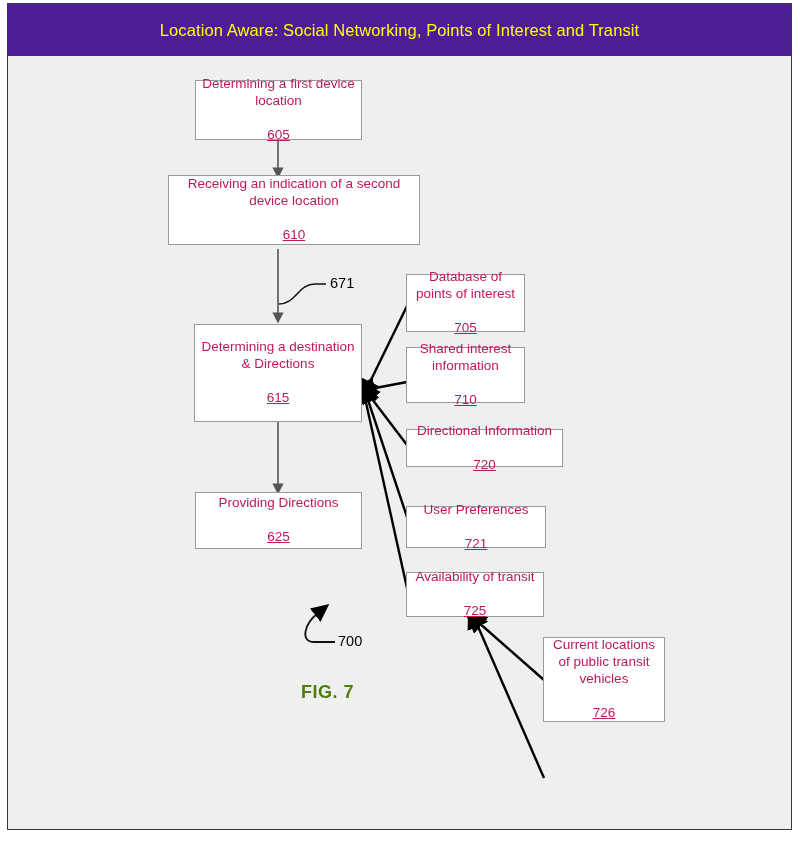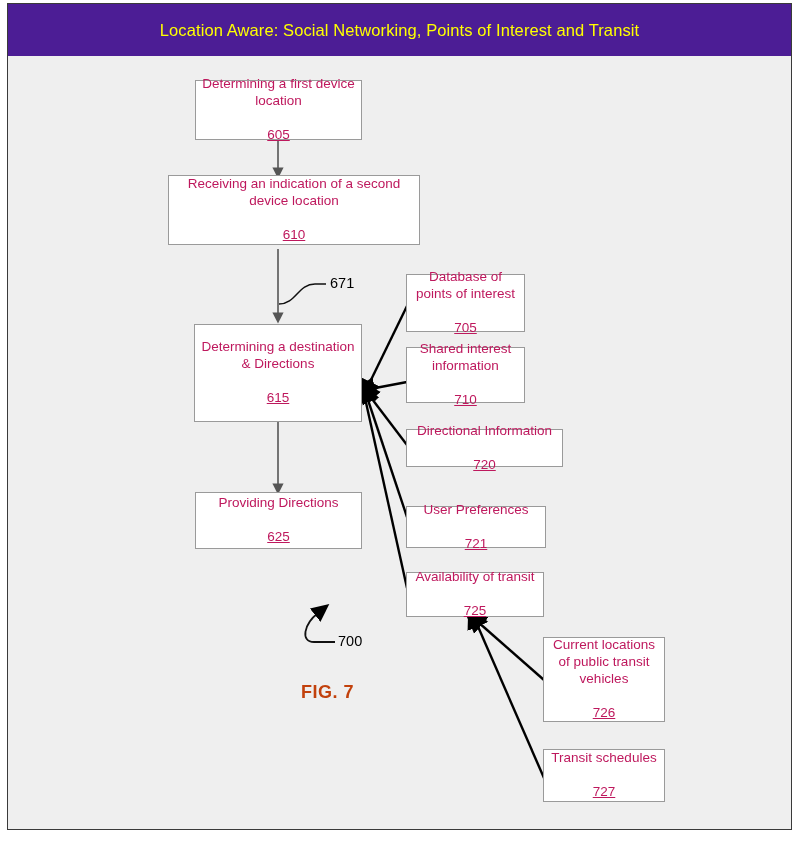--- a/index.html
+++ b/index.html
@@ -91,21 +91,21 @@
   .leader-label {
     position: absolute;
     font-size: 14.5px;
     color: #000000;
     white-space: nowrap;
   }
   #fig-caption {
     position: absolute;
     font-size: 18px;
     font-weight: bold;
-    color: #c2410c;
+    color: #4d7c0f;
     white-space: nowrap;
     letter-spacing: 0.5px;
   }
 </style>
 </head>
 <body>
 
 <div id="page">
 
   <div id="figure-frame">
@@ -194,24 +194,20 @@
       <div class="node" style="left:398px; top:516px; width:138px; height:45px;">
         <span class="label">Availability of transit</span>
         <span class="ref">725</span>
       </div>
 
       <div class="node" style="left:535px; top:581px; width:122px; height:85px;">
         <span class="label">Current locations of public transit vehicles</span>
         <span class="ref">726</span>
       </div>
 
-      <div class="node" style="left:535px; top:693px; width:122px; height:53px;">
-        <span class="label">Transit schedules</span>
-        <span class="ref">727</span>
-      </div>
 
       <div class="leader-label" style="left:322px; top:219px;">671</div>
 
       <div class="leader-label" style="left:330px; top:577px;">700</div>
 
       <div id="fig-caption" style="left:293px; top:626px;">FIG. 7</div>
 
     </div>
   </div>
 </div>

